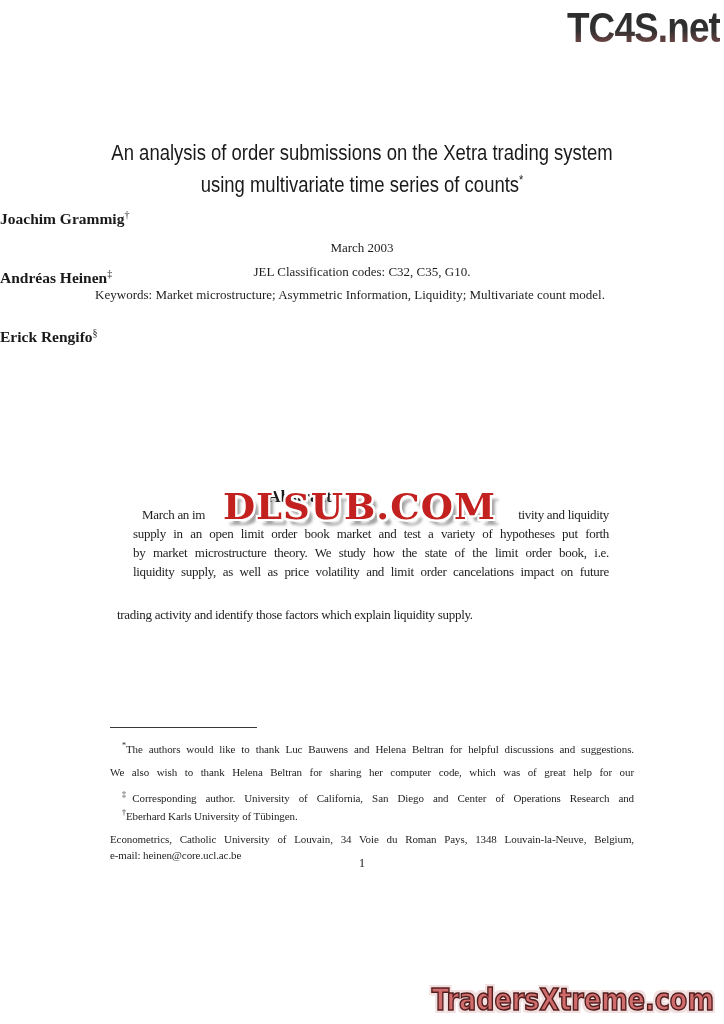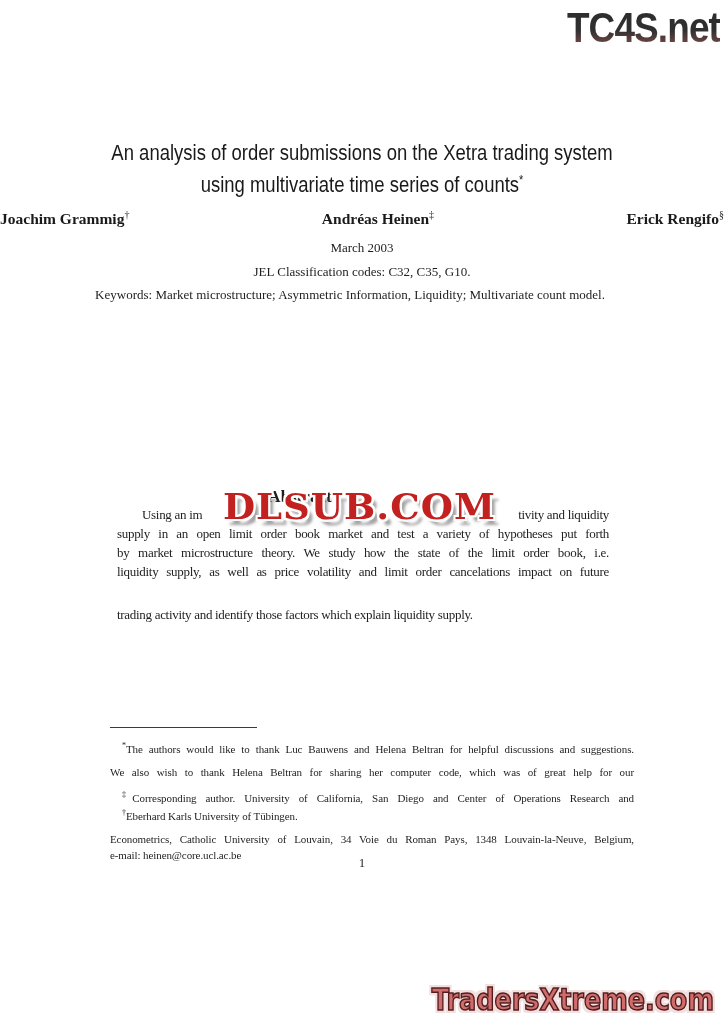--- a/index.html
+++ b/index.html
@@ -47,22 +47,22 @@
     position: absolute; top: 139px; left: 0; width: 724px;
     text-align: center;
     font-family: "Liberation Sans", sans-serif;
     font-size: 22px; color: #1a1a1a; line-height: 27px;
     transform: scaleX(0.84); transform-origin: top center;
   }
   .title-block sup { font-size: 13px; }
 
   .authors {
     position: absolute; top: 209px; left: 0; width: 724px;
-    display: flex; justify-content: space-between; gap: 28px;
-    font-weight: 700; font-size: 15.5px; color: #1a1a1a;
+    display: flex; justify-content: space-between; gap: 40px;
+    font-weight: 700; font-size: 15.5px; color: #1a1a1a; flex-direction: column;
   }
   .authors sup { font-weight: 400; font-size: 10px; }
 
   .cline {
     position: absolute; left: 0; width: 724px; text-align: center;
     font-size: 13px; color: #1e1e1e;
   }
   .date-line { top: 240px; }
   .jel-line  { top: 264px; }
   .keywords-line {
@@ -72,21 +72,21 @@
   .abs-heading {
     position: absolute; top: 487px; left: 0; width: 600px;
     text-align: center; font-weight: 700; font-size: 17px;
   }
   .abstract {
     position: absolute; top: 505px; left: 117px; width: 492px;
     font-size: 13px; letter-spacing: -0.3px; line-height: 19px; color: #1e1e1e;
   }
   .abs-l1 { display: flex; justify-content: space-between; white-space: nowrap; }
   .abs-l1 .frag-left { padding-left: 25px; }
-  .jline { text-align: justify; text-align-last: justify; white-space: nowrap; overflow: visible; }
+  .jline { text-align: justify; text-align-last: justify; white-space: nowrap; overflow: visible; margin-left: 16px; }
   .pline { text-align: left; white-space: nowrap; margin-top: 24px; }
 
   .fn-rule {
     position: absolute; top: 727px; left: 110px; width: 147px; height: 1px;
     background: #3a3a3a;
   }
   .footnotes {
     position: absolute; top: 731px; left: 110px; width: 524px;
     font-size: 11px; letter-spacing: -0.1px; line-height: 16px; color: #1e1e1e;
   }
@@ -120,21 +120,21 @@
   </div>
 
   <div class="cline date-line">March 2003</div>
   <div class="cline jel-line">JEL Classification codes: C32, C35, G10.</div>
   <div class="cline keywords-line">Keywords: Market microstructure; Asymmetric Information, Liquidity; Multivariate count model.</div>
 
   <div class="abs-heading">Abstract</div>
 
   <div class="abstract">
     <div class="abs-l1">
-      <span class="frag-left">Using an im</span>
+      <span class="frag-left">March an im</span>
       <span class="frag-right">tivity and liquidity</span>
     </div>
     <div class="jline">supply in an open limit order book market and test a variety of hypotheses put forth</div>
     <div class="jline">by market microstructure theory. We study how the state of the limit order book, i.e.</div>
     <div class="jline">liquidity supply, as well as price volatility and limit order cancelations impact on future</div>
     <div class="pline">trading activity and identify those factors which explain liquidity supply.</div>
   </div>
 
   <div class="wm-dlsub">DLSUB.COM</div>
 

